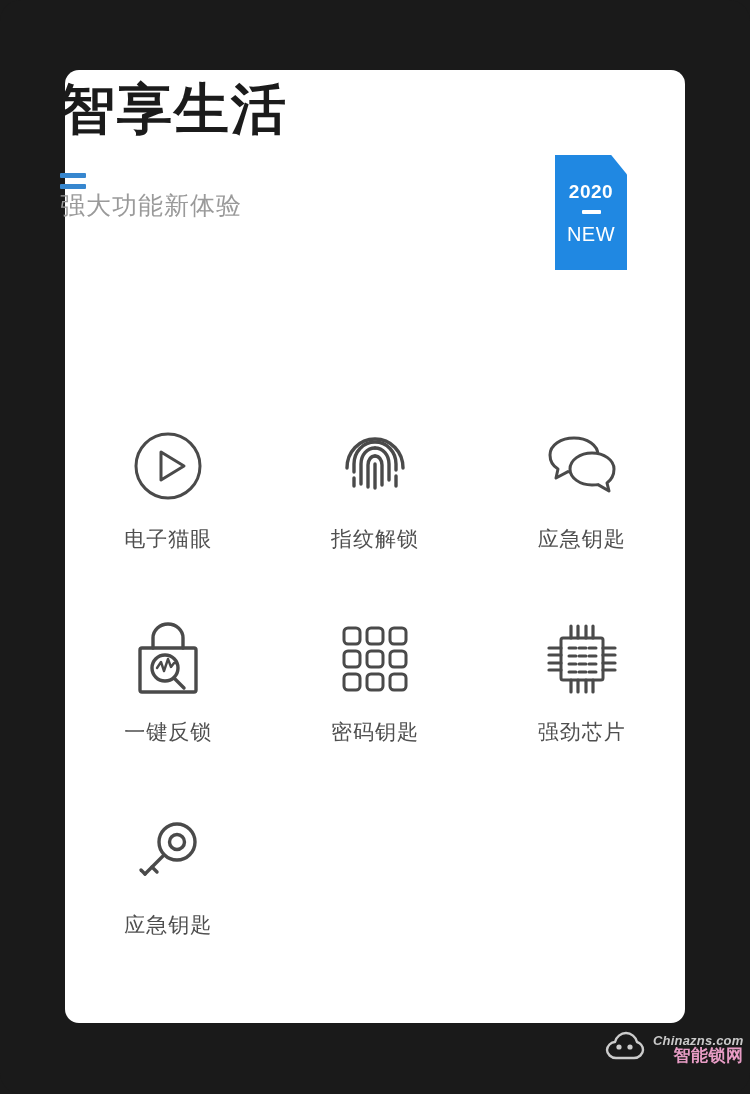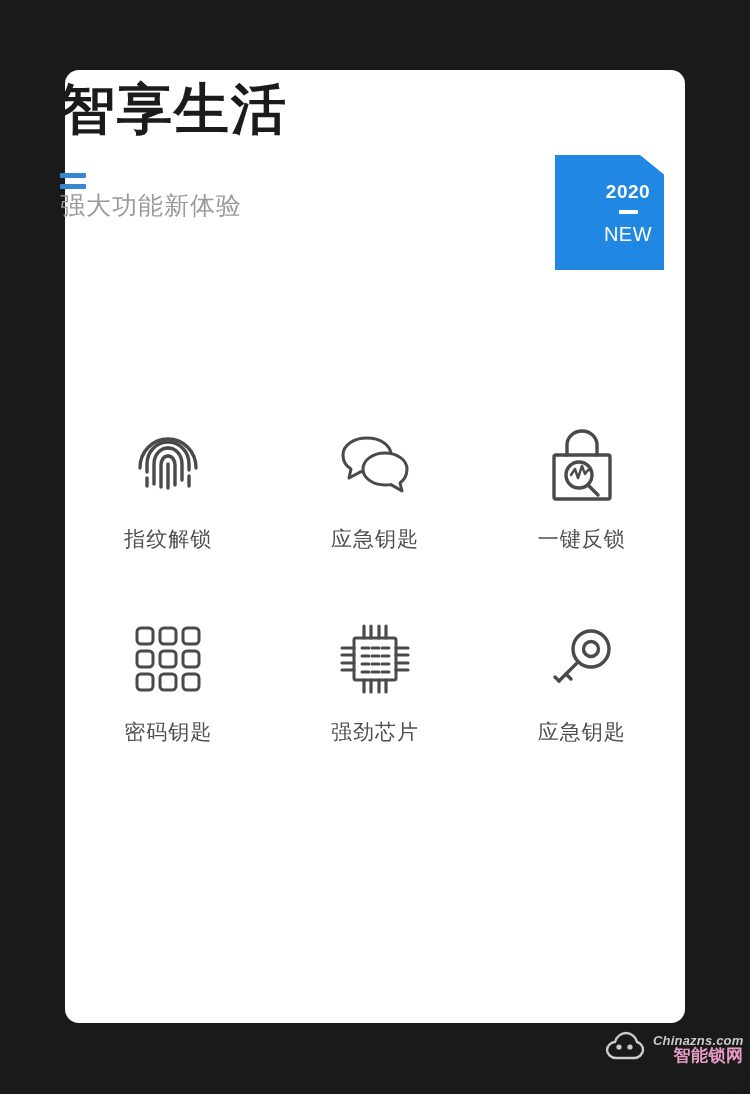--- a/index.html
+++ b/index.html
@@ -77,21 +77,20 @@
     width: 72px;
     height: 115px;
     background: #2088e2;
     -webkit-clip-path: polygon(0 0, 78% 0, 100% 17%, 100% 100%, 0 100%);
     clip-path: polygon(0 0, 78% 0, 100% 17%, 100% 100%, 0 100%);
     display: flex;
     flex-direction: column;
     align-items: center;
     justify-content: center;
     color: #ffffff;
-    padding-left: 37px;
   }
   .badge-year {
     font-size: 19px;
     font-weight: 700;
     letter-spacing: 0.5px;
     line-height: 1;
   }
   .badge-dash {
     width: 19px;
     height: 4px;
@@ -187,20 +186,29 @@
   </div>
 
   <div class="badge">
     <div class="badge-year">2020</div>
     <div class="badge-dash"></div>
     <div class="badge-new">NEW</div>
   </div>
 
   <div class="grid">
 
+    <div class="feature">
+      <div class="icon-wrap">
+        <svg width="76" height="76" viewBox="0 0 76 76" fill="none" stroke="#4a4a4a" stroke-width="3">
+          <circle cx="38" cy="38" r="32"></circle>
+          <path d="M31 24 L54 38 L31 52 Z" stroke-linejoin="round"></path>
+        </svg>
+      </div>
+      <div class="flabel">电子猫眼</div>
+    </div>
 
     <div class="feature">
       <div class="icon-wrap">
         <svg width="74" height="80" viewBox="0 0 74 80" fill="none" stroke="#4a4a4a" stroke-width="3.4" stroke-linecap="round">
           <path d="M37 22c8 0 14 7 14 16v16"></path>
           <path d="M37 22c-8 0-14 7-14 16v20"></path>
           <path d="M37 30c4 0 7 4 7 9v20"></path>
           <path d="M37 30c-4 0-7 4-7 9v22"></path>
           <path d="M37 38v24"></path>
           <path d="M58 44V38c0-12-9-22-21-22S16 26 16 38v8"></path>

